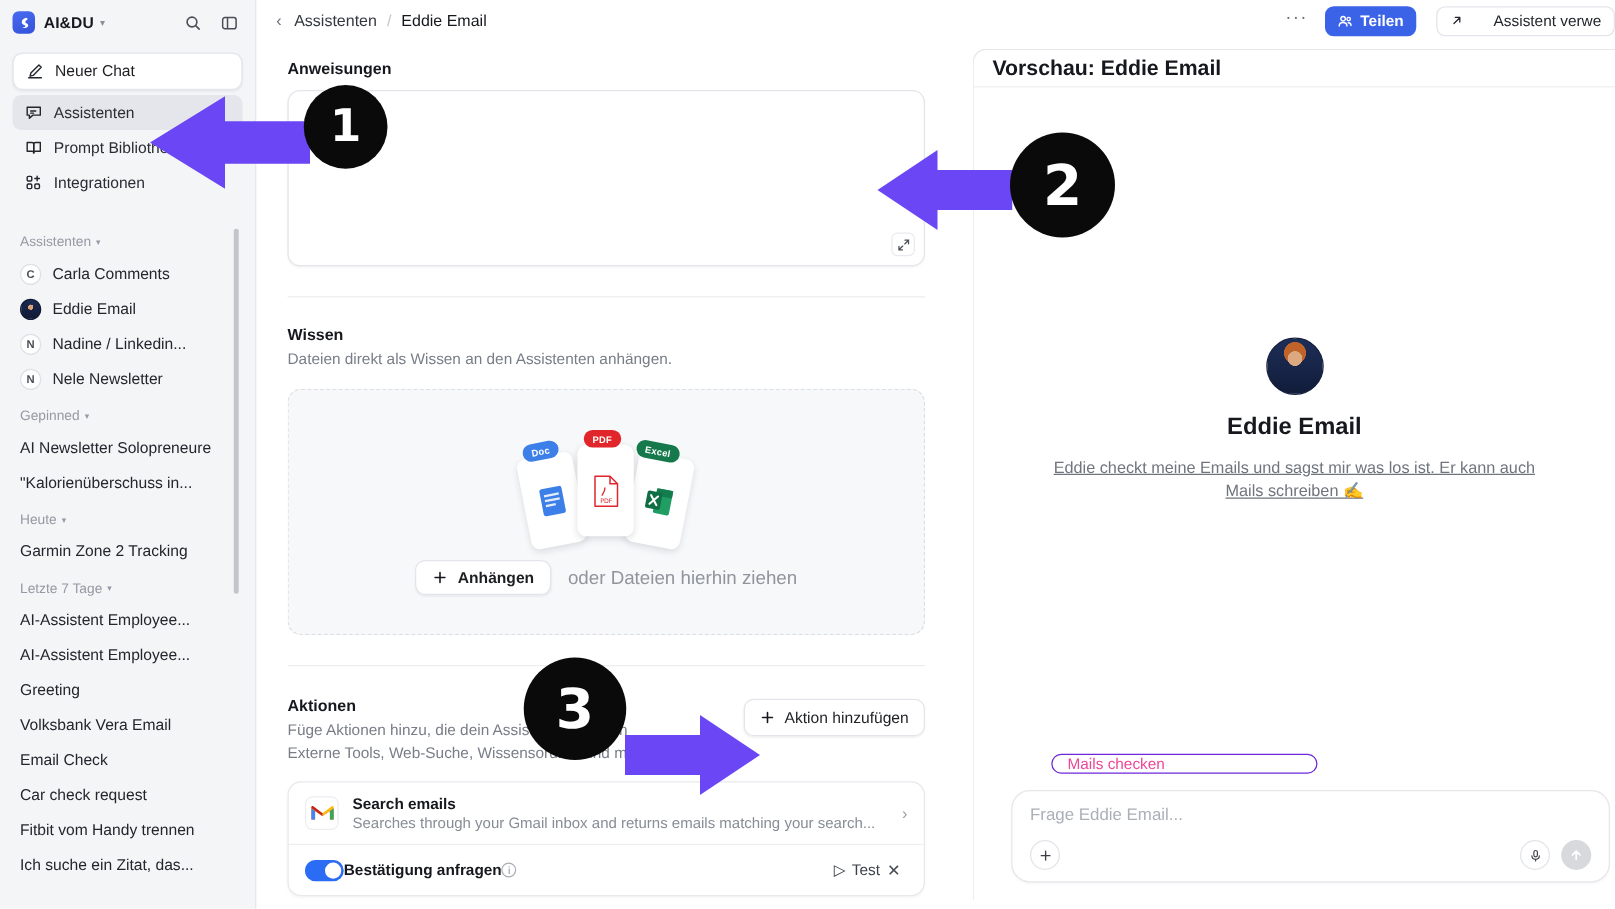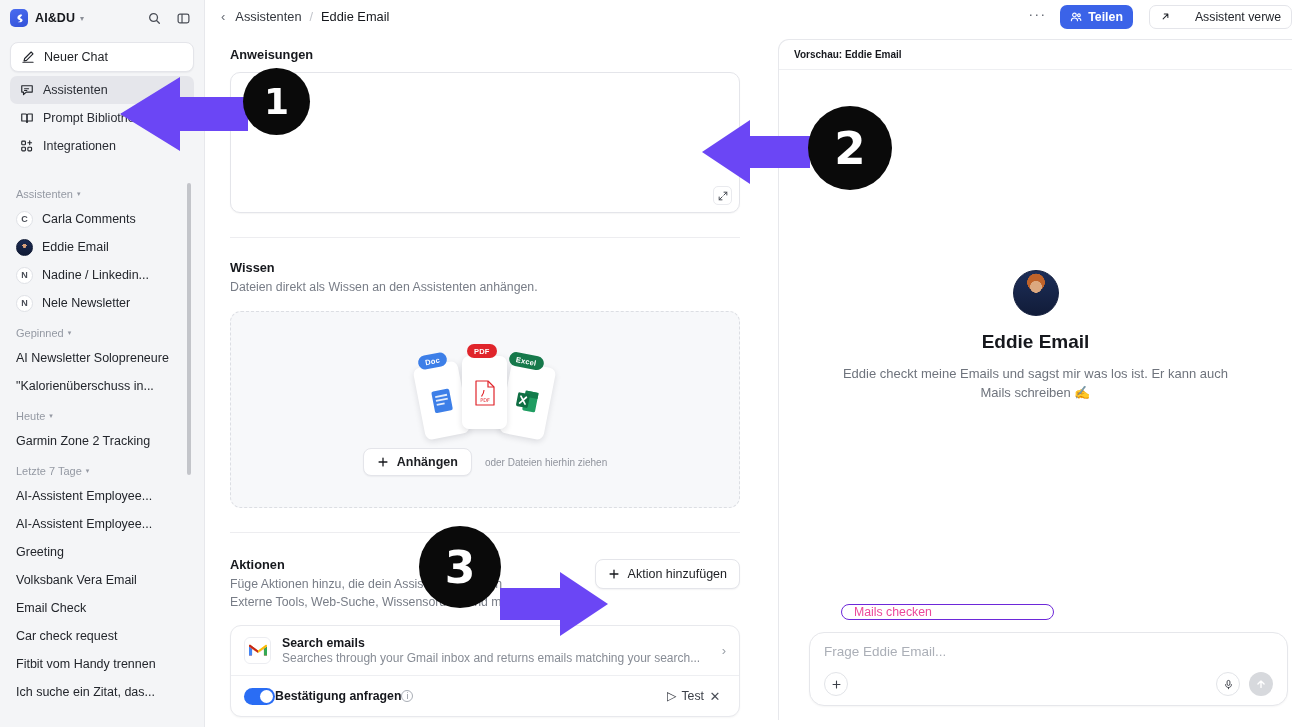--- a/index.html
+++ b/index.html
@@ -161,21 +161,21 @@
   .ftag.doc { background: #3d7fe8; left: 1px; top: 12px; transform: rotate(-11deg); }
   .ftag.pdf { background: #e0252b; left: 50px; top: 2px; z-index: 4; }
   .ftag.xls { background: #16794b; left: 92px; top: 12px; transform: rotate(11deg); }
   .attach-row { display: flex; align-items: center; gap: 13px; }
   .btn-attach {
     height: 28px; background: #fff; border: 1px solid #e4e5ea; border-radius: 8px;
     display: flex; align-items: center; gap: 8px; padding: 0 13px;
     font-size: 12.5px; font-weight: 600; cursor: pointer;
     box-shadow: 0 1px 1.5px rgba(16,20,30,.05);
   }
-  .drag-hint { font-size: 10px; color: #90949d; }
+  .drag-hint { font-size: 15px; color: #90949d; }
 
   .aktionen { margin-top: 24px; }
   .ak-head { display: flex; align-items: flex-start; justify-content: center; }
   .btn-add {
     height: 30px; background: #fff; border: 1px solid #e4e5ea; border-radius: 8px;
     display: flex; align-items: center; gap: 8px; padding: 0 12px;
     font-size: 12.5px; font-weight: 500; cursor: pointer; white-space: nowrap;
     box-shadow: 0 1px 1.5px rgba(16,20,30,.05); margin-top: 2px;
   }
   .ak-list {
@@ -202,31 +202,31 @@
 
   
   .preview {
     flex: 1; min-width: 0; margin: 6px 0 7px 8px;
     background: #fff; border: 1px solid #e7e8ec; border-top-left-radius: 11px;
     border-left: 1px solid #e7e8ec; display: flex; flex-direction: column;
     border-right: none; border-bottom: none; border-top-right-radius: 0;
     position: relative; overflow: hidden;
   }
   .pv-head { height: 30px; display: flex; align-items: center; padding: 0 15px; border-bottom: 1px solid #eeeff2; }
-  .pv-title { font-size: 10px; font-weight: 600; color: #16181d; }
+  .pv-title { font-size: 17px; font-weight: 600; color: #16181d; }
   .pv-body { flex: 1; display: flex; flex-direction: column; align-items: center; justify-content: center; padding: 0 22px; }
   .pv-av {
     width: 46px; height: 46px; border-radius: 50%;
     background: radial-gradient(circle at 50% 36%, #dca87f 0 16%, transparent 17%),
                 radial-gradient(circle at 50% 26%, #c0632a 0 22%, transparent 23%),
                 linear-gradient(#1d2e58,#111c39);
     border: 1px solid #15203f;
   }
   .pv-name { font-size: 19px; font-weight: 700; margin-top: 15px; color: #16181d; }
-  .pv-desc { font-size: 13px; color: #6f747d; text-align: center; margin-top: 11px; line-height: 1.5; max-width: 395px; }
+  .pv-desc { font-size: 13px; color: #6f747d; text-align: center; margin-top: 11px; line-height: 1.5; max-width: 395px; text-decoration: underline; }
   .pv-foot { padding: 0 22px 14px 22px; }
   .chip {
     display: inline-block; border: 1px solid #6d28d9; border-radius: 8px;
     padding: 0 12px; font-size: 12.3px; color: #ec4899; background: #fff;
     margin-left: 40px; min-width: 213px; cursor: pointer;
   }
   .composer {
     margin-top: 12px; border: 1px solid #e6e7eb; border-radius: 15px;
     background: #fff; padding: 11px 14px 9px 14px; box-shadow: 0 1px 2px rgba(16,20,30,.04);
     margin-left: 8px; margin-right: -18px;

